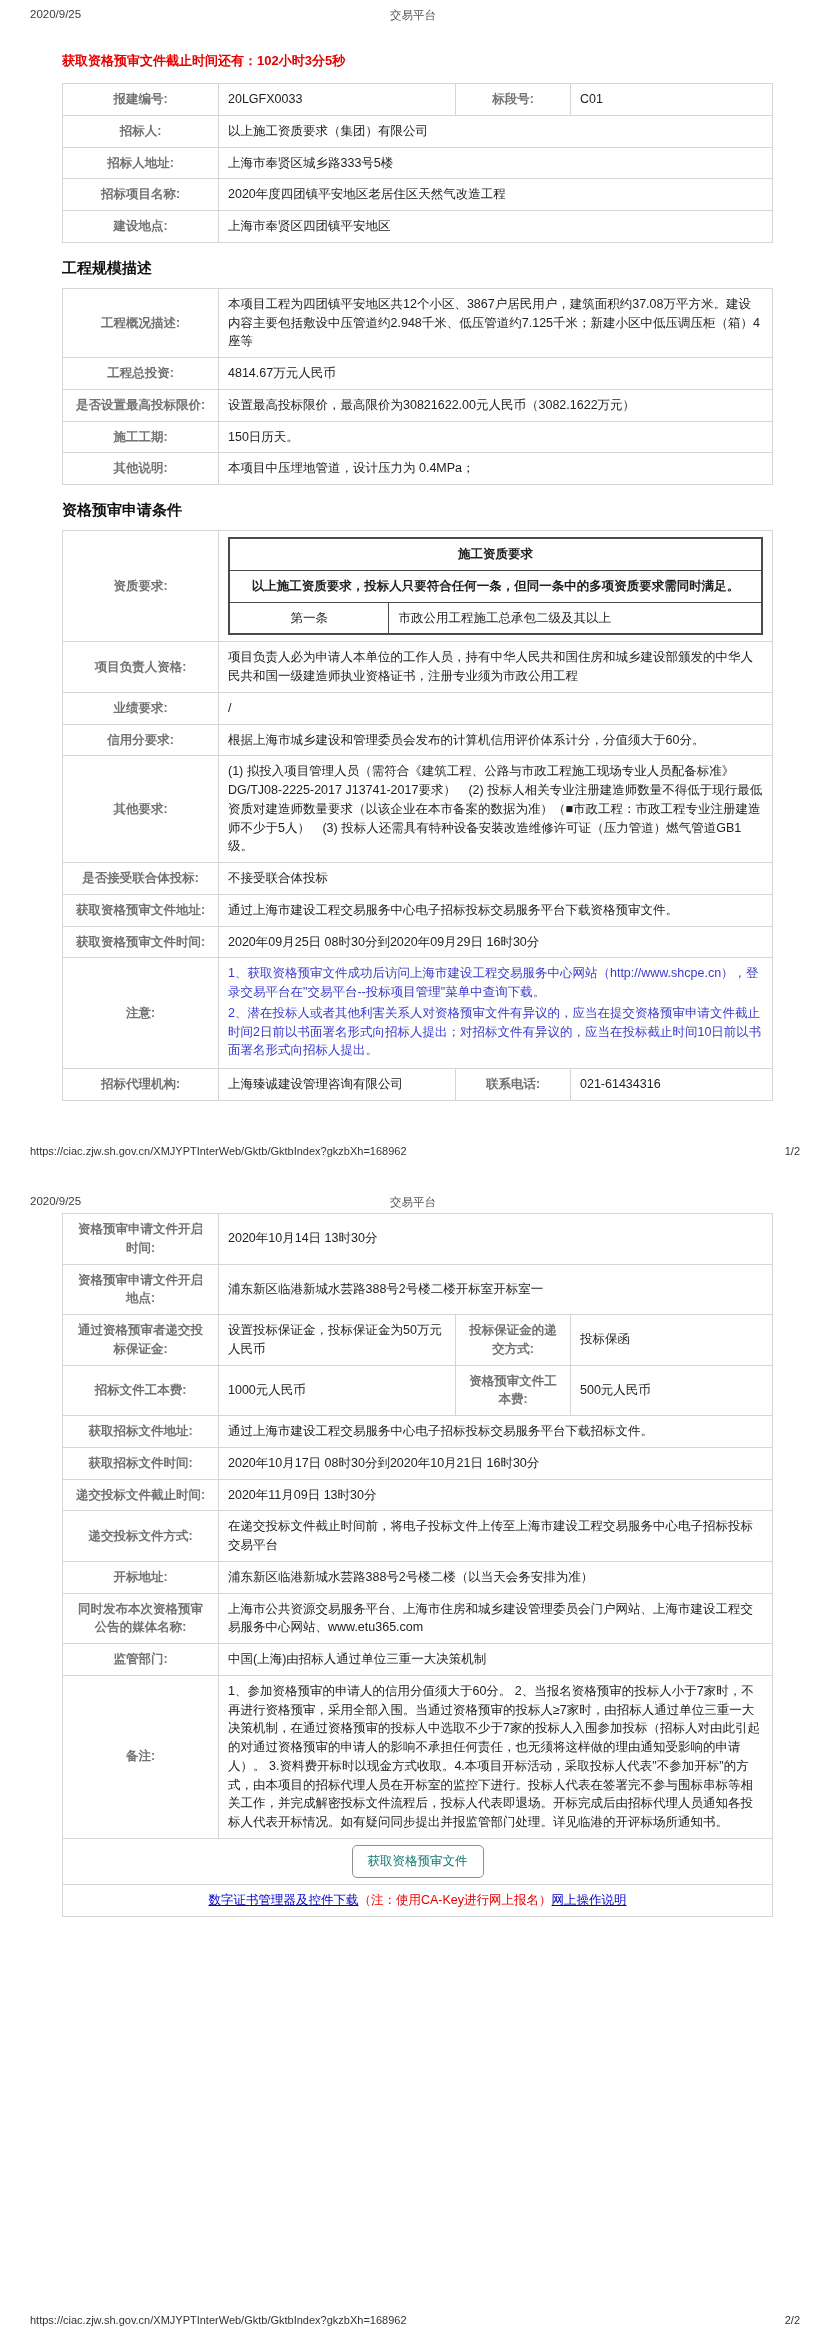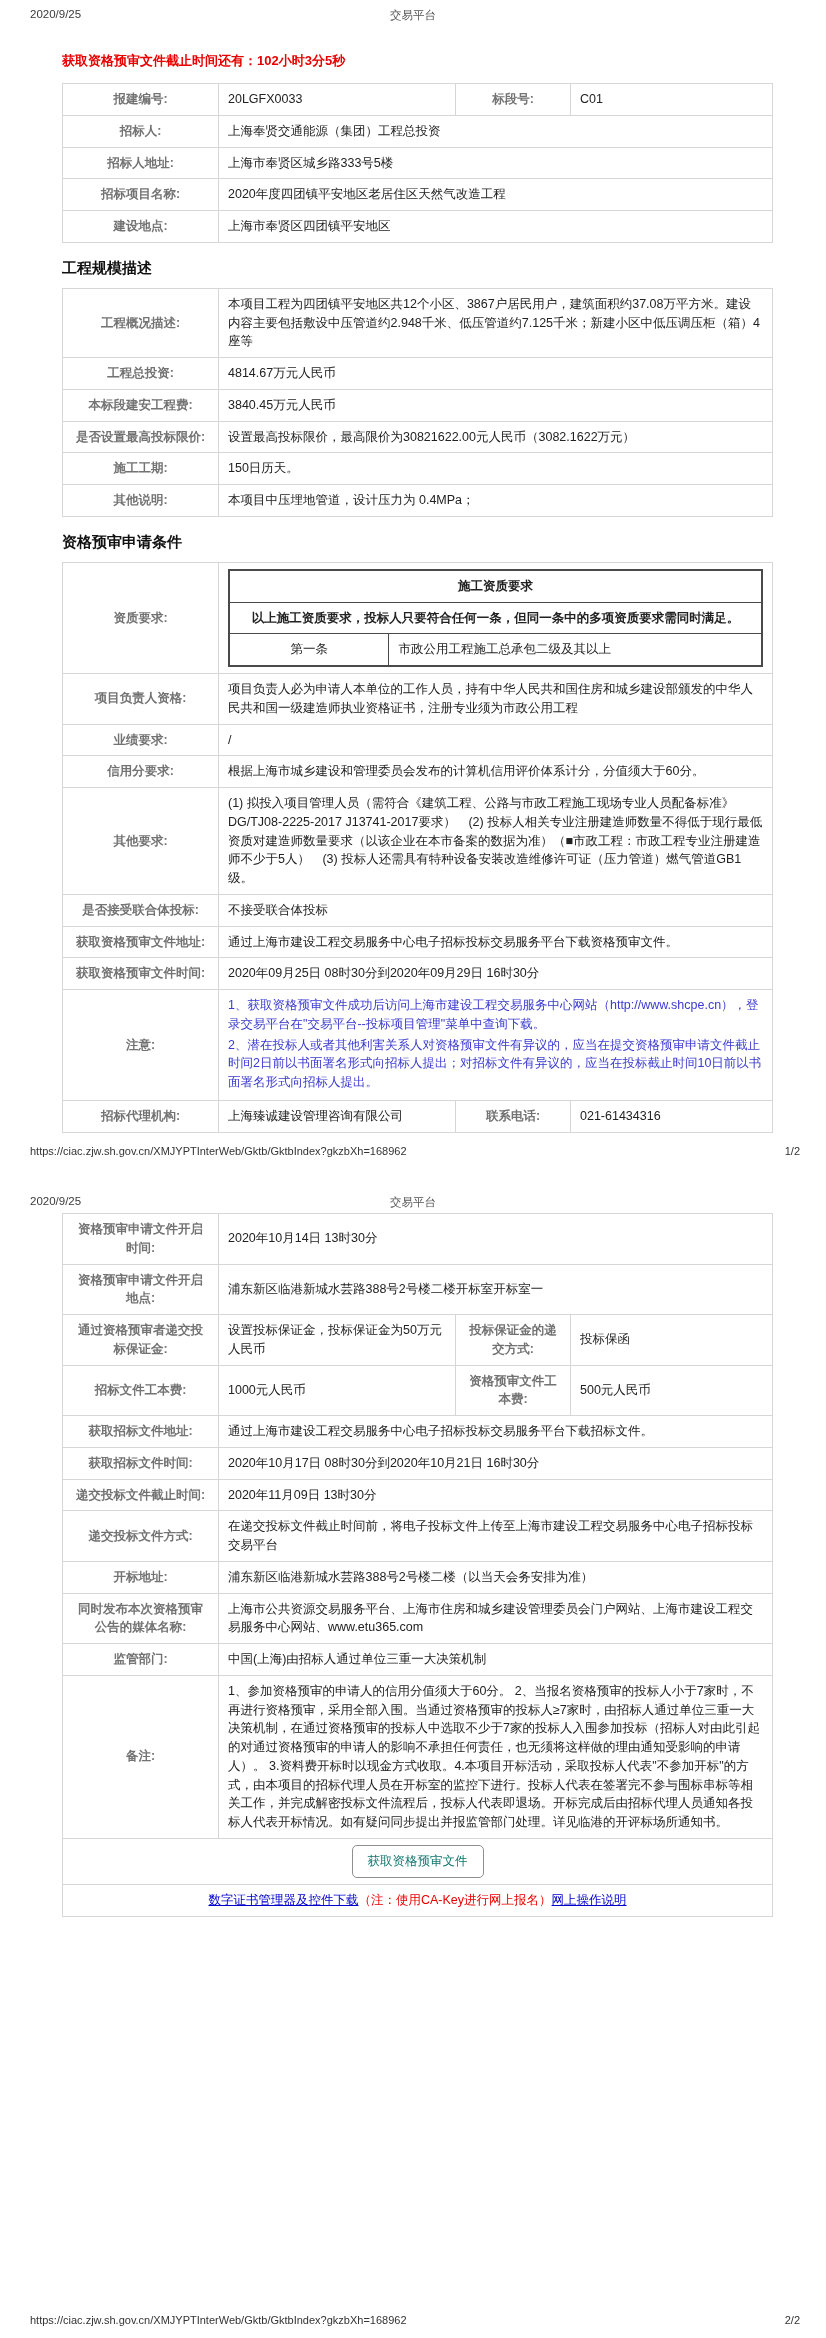--- a/index.html
+++ b/index.html
@@ -58,21 +58,21 @@
         </colgroup>
       <tbody>
       <tr>
         <td class="lbl">报建编号:</td>
         <td class="val">20LGFX0033</td>
         <td class="lbl">标段号:</td>
         <td class="val">C01</td>
       </tr>
       <tr>
         <td class="lbl">招标人:</td>
-        <td class="val" colspan="3">上海奉贤交通能源（集团）工程总投资</td>
+        <td class="val" colspan="3">以上施工资质要求（集团）有限公司</td>
       </tr>
       <tr>
         <td class="lbl">招标人地址:</td>
         <td class="val" colspan="3">上海市奉贤区城乡路333号5楼</td>
       </tr>
       <tr>
         <td class="lbl">招标项目名称:</td>
         <td class="val" colspan="3">2020年度四团镇平安地区老居住区天然气改造工程</td>
       </tr>
       <tr>
@@ -90,24 +90,20 @@
           <col style="width:554px">
         </colgroup>
       <tbody>
           <tr>
         <td class="lbl">工程概况描述:</td>
         <td class="val">本项目工程为四团镇平安地区共12个小区、3867户居民用户，建筑面积约37.08万平方米。建设内容主要包括敷设中压管道约2.948千米、低压管道约7.125千米；新建小区中低压调压柜（箱）4座等</td>
       </tr>
       <tr>
         <td class="lbl">工程总投资:</td>
         <td class="val">4814.67万元人民币</td>
-      </tr>
-      <tr>
-        <td class="lbl">本标段建安工程费:</td>
-        <td class="val">3840.45万元人民币</td>
       </tr>
       <tr>
         <td class="lbl">是否设置最高投标限价:</td>
         <td class="val">设置最高投标限价，最高限价为30821622.00元人民币（3082.1622万元）</td>
       </tr>
       <tr>
         <td class="lbl">施工工期:</td>
         <td class="val">150日历天。</td>
       </tr>
       <tr>

